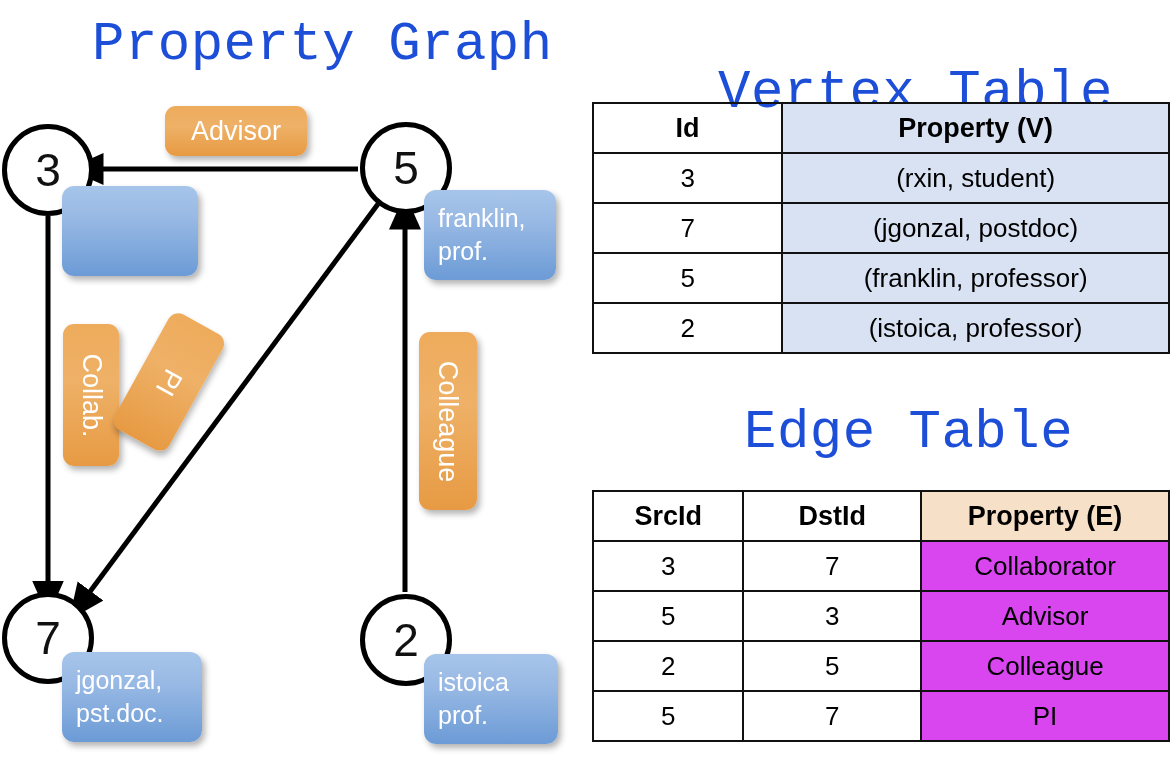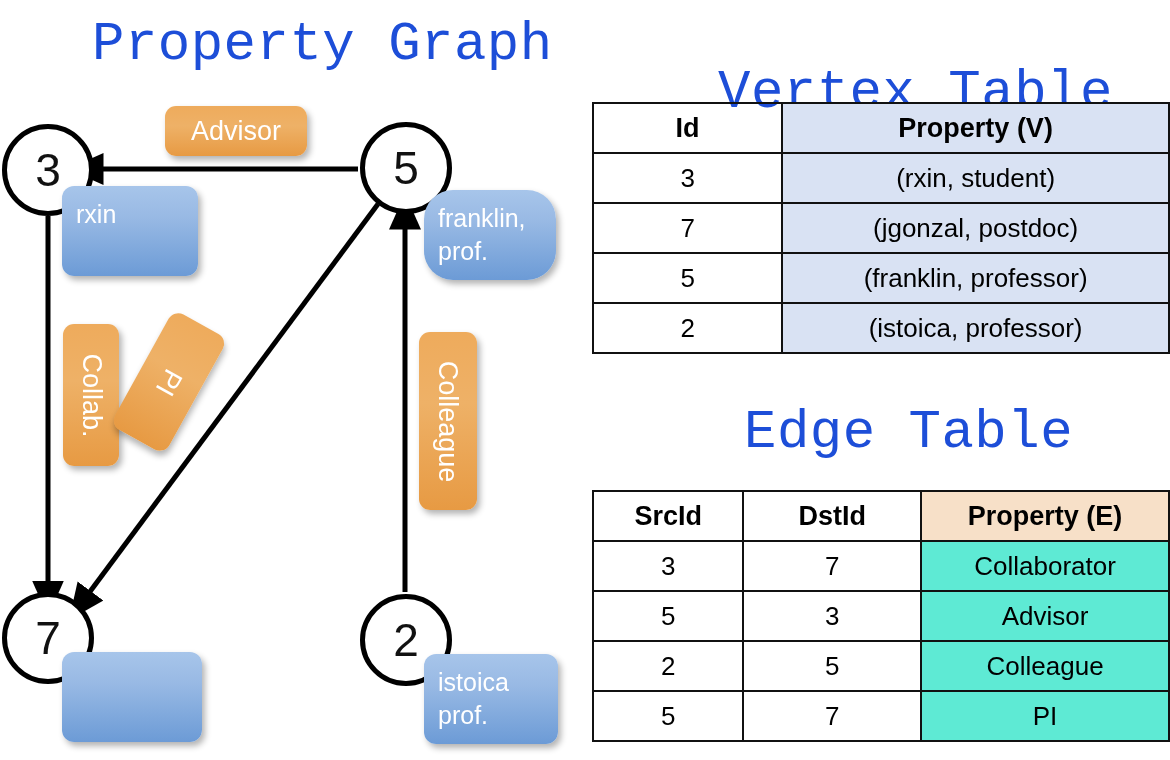--- a/index.html
+++ b/index.html
@@ -75,21 +75,21 @@
     box-shadow: 3px 4px 6px rgba(0,0,0,0.30);
     color: #ffffff;
     font-family: "Liberation Sans", sans-serif;
     font-weight: 300;
     font-size: 25px;
     line-height: 1.32;
     padding: 12px 0 0 14px;
     box-sizing: border-box;
   }
   #bubble-rxin     { left: 62px;  top: 186px; width: 136px; height: 90px; }
-  #bubble-franklin { left: 424px; top: 190px; width: 132px; height: 90px; border-radius: 29px; }
+  #bubble-franklin { left: 424px; top: 190px; width: 132px; height: 90px; }
   #bubble-jgonzal  { left: 62px;  top: 652px; width: 140px; height: 90px; }
   #bubble-istoica  { left: 424px; top: 654px; width: 134px; height: 90px; }
 
   
   .edge-label {
     position: absolute;
     border-radius: 11px;
     background: linear-gradient(to bottom, #eeab5c 0%, #eeb167 40%, #e79a43 100%);
     box-shadow: 3px 4px 6px rgba(0,0,0,0.30);
     color: #ffffff;
@@ -147,21 +147,21 @@
   }
 
   #vertex-table { left: 592px; top: 102px; }
   #vertex-table .col-id   { width: 188px; }
   #vertex-table .col-prop { width: 386px; background: #d9e2f3; }
   #vertex-table th.col-prop { background: #d9e2f3; }
 
   #edge-table { left: 592px; top: 490px; }
   #edge-table .col-src  { width: 150px; }
   #edge-table .col-dst  { width: 178px; }
-  #edge-table .col-prop { width: 248px; background: #5eead4; }
+  #edge-table .col-prop { width: 248px; background: #d946ef; }
   #edge-table th.col-prop { background: #f7e0c8; margin-left: 47px; }
 </style>
 </head>
 <body>
 
 <div class="big-title" id="title-property-graph">Property Graph</div>
 
 <div class="big-title" id="title-vertex-table">Vertex Table</div>
 
 <div class="big-title" id="title-edge-table">Edge Table</div>
@@ -194,27 +194,28 @@
     <span>5</span>
   </div>
   <div class="vertex-node" id="node-7">
     <span>7</span>
   </div>
   <div class="vertex-node" id="node-2">
     <span>2</span>
   </div>
 
   <div class="prop-bubble" id="bubble-rxin">
-    <div>rxin</div>
   </div>
   <div class="prop-bubble" id="bubble-franklin">
     <div>franklin,</div>
     <div>prof.</div>
   </div>
   <div class="prop-bubble" id="bubble-jgonzal">
+    <div>jgonzal,</div>
+    <div>pst.doc.</div>
   </div>
   <div class="prop-bubble" id="bubble-istoica">
     <div>istoica</div>
     <div>prof.</div>
   </div>
 
   <div class="edge-label" id="edge-label-advisor">
     <span class="htext">Advisor</span>
   </div>
   <div class="edge-label" id="edge-label-collab">

